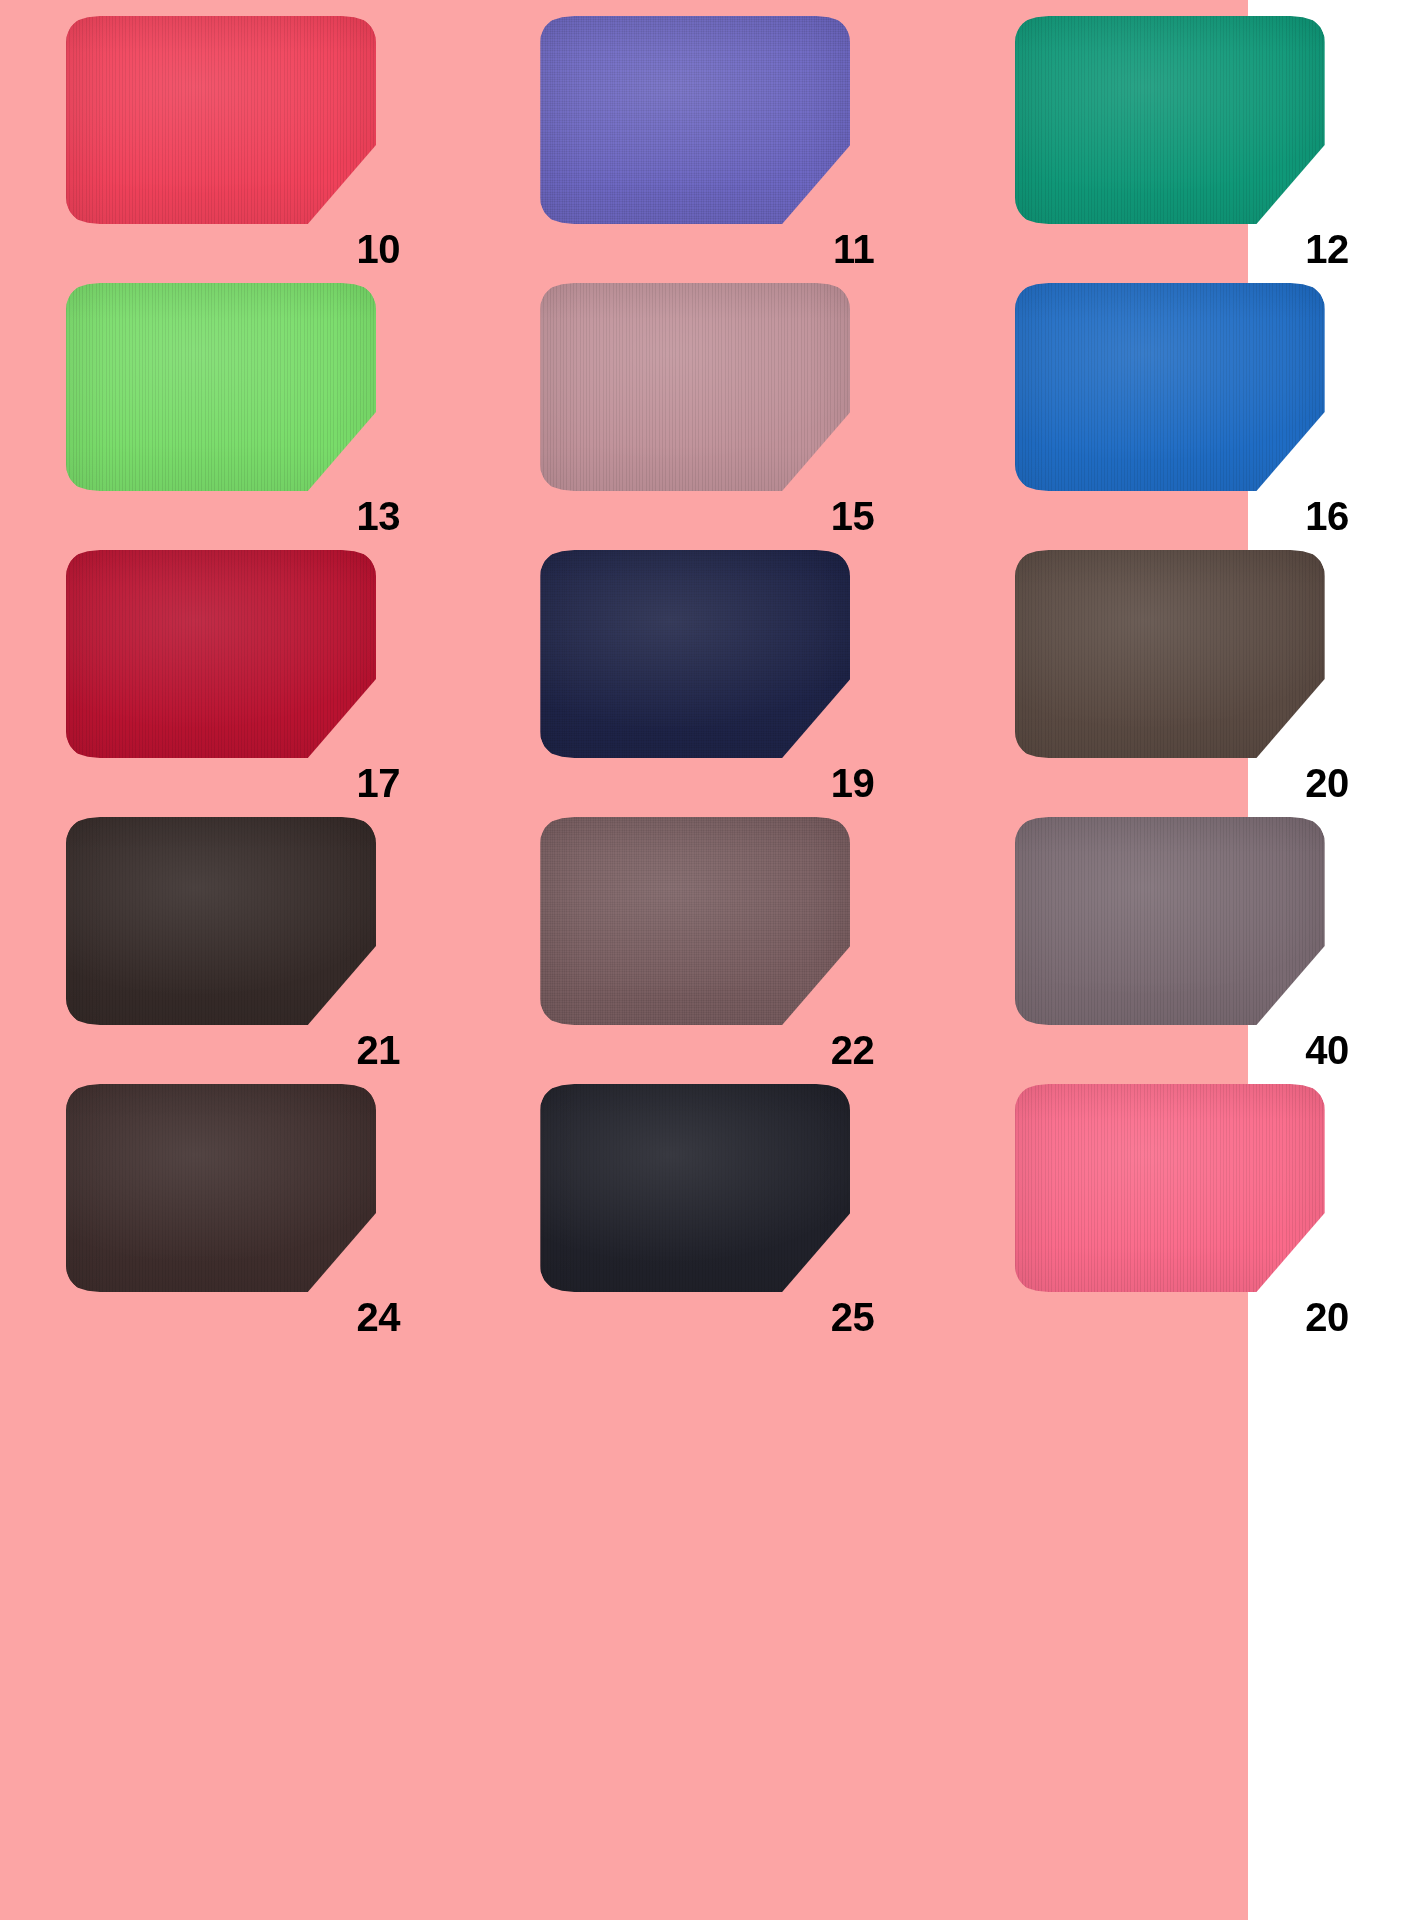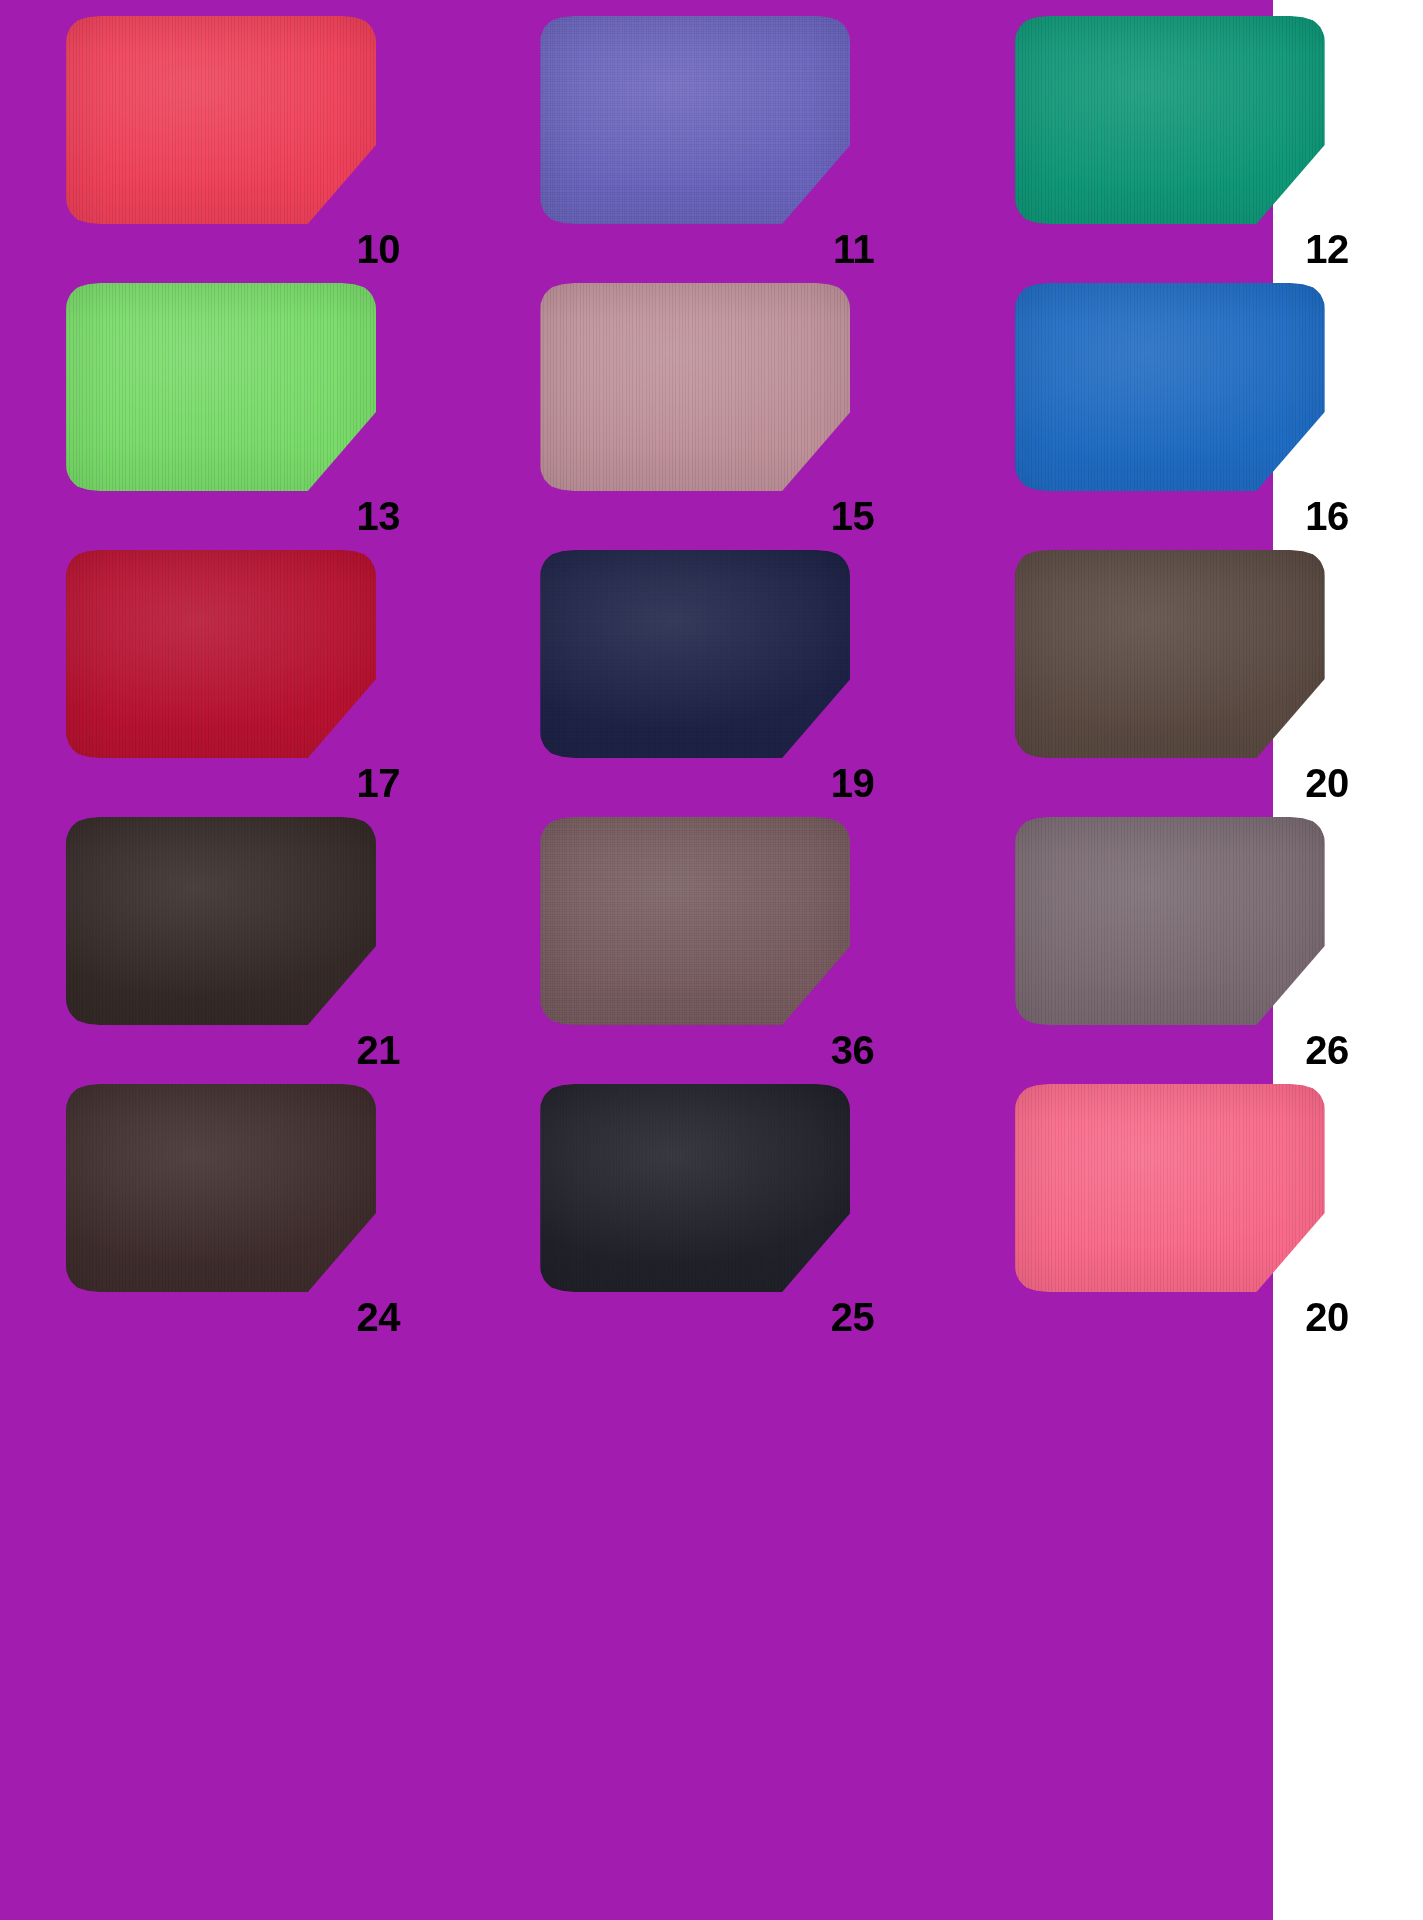--- a/index.html
+++ b/index.html
@@ -5,22 +5,21 @@
   html,body{margin:0;padding:0;background:#ffffff;}
   body{
     width:1423px;height:1920px;
     font-family:"Liberation Sans", sans-serif;
     overflow:hidden;
     position:relative;
   }
   #sheet{
     position:relative;
     width:1248px;height:1920px;
-    background:#a21caf;
-    padding-left:25px;
+    background:#fca5a5;
   }
   .grid{
     position:absolute;
     left:0;top:0;
     width:1423px;height:1920px;
     display:grid;
     grid-template-columns:repeat(3, 474.33px);
     grid-template-rows:repeat(6, 267px);
     padding-top:8px;
     box-sizing:border-box;
@@ -187,29 +186,29 @@
           <div class="shade"></div>
         </div>
         <div class="num">21</div>
       </div>
       <div class="cell">
         <div class="swatch weave">
           <div class="base" style="background: rgb(123, 95, 98);"></div>
           <div class="rib"></div>
           <div class="shade"></div>
         </div>
-        <div class="num">36</div>
+        <div class="num">22</div>
       </div>
       <div class="cell">
         <div class="swatch">
           <div class="base" style="background: rgb(122, 106, 114);"></div>
           <div class="rib"></div>
           <div class="shade"></div>
         </div>
-        <div class="num">26</div>
+        <div class="num">40</div>
       </div>
       <div class="cell">
         <div class="swatch">
           <div class="base" style="background: rgb(62, 45, 44);"></div>
           <div class="rib"></div>
           <div class="shade"></div>
         </div>
         <div class="num">24</div>
       </div>
       <div class="cell">

